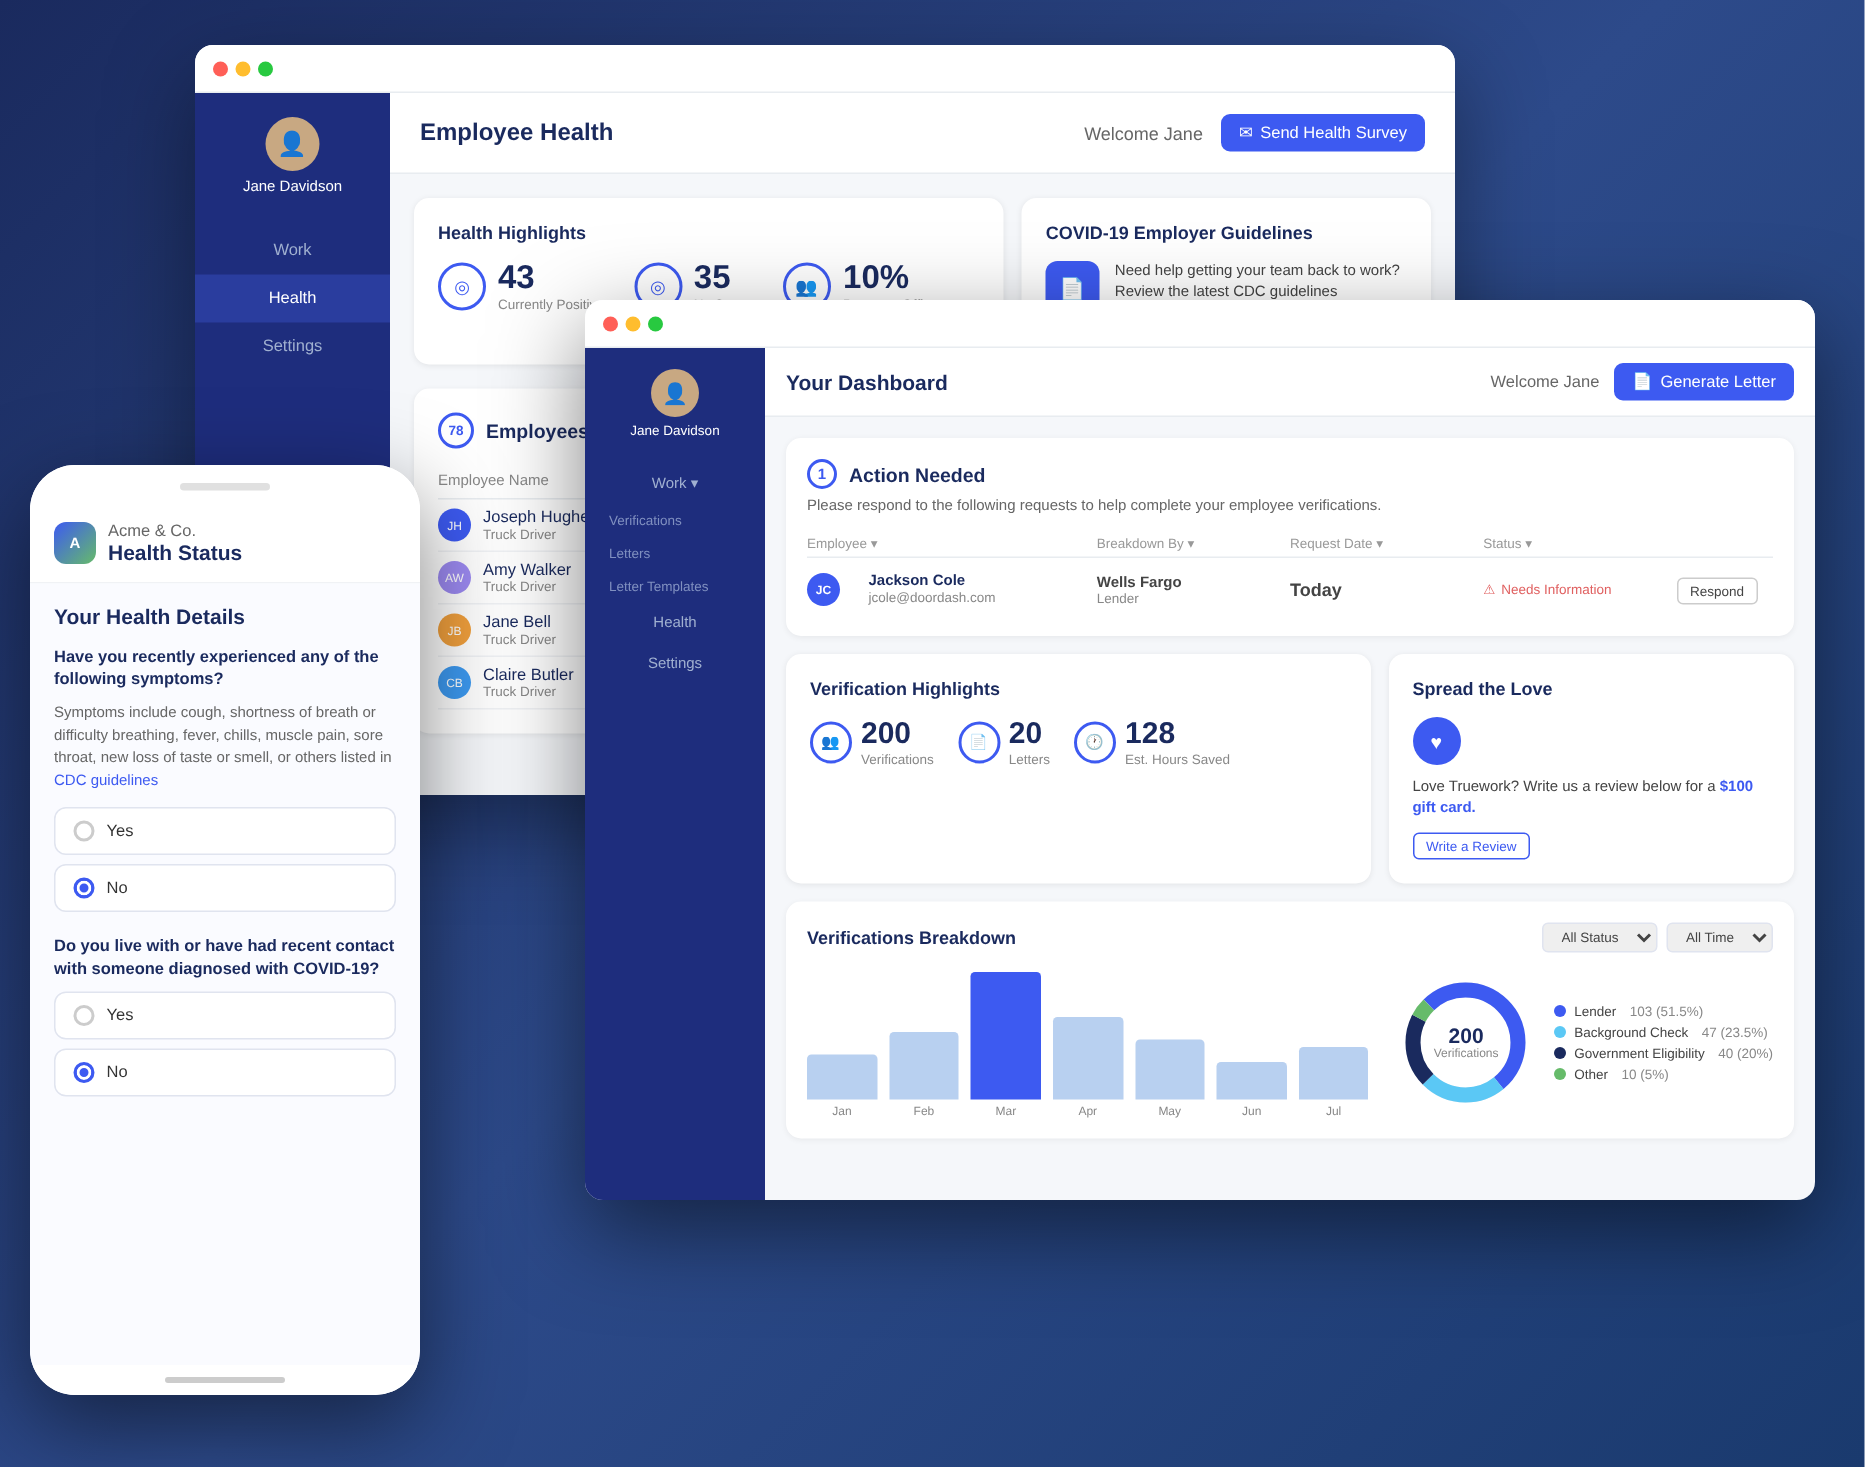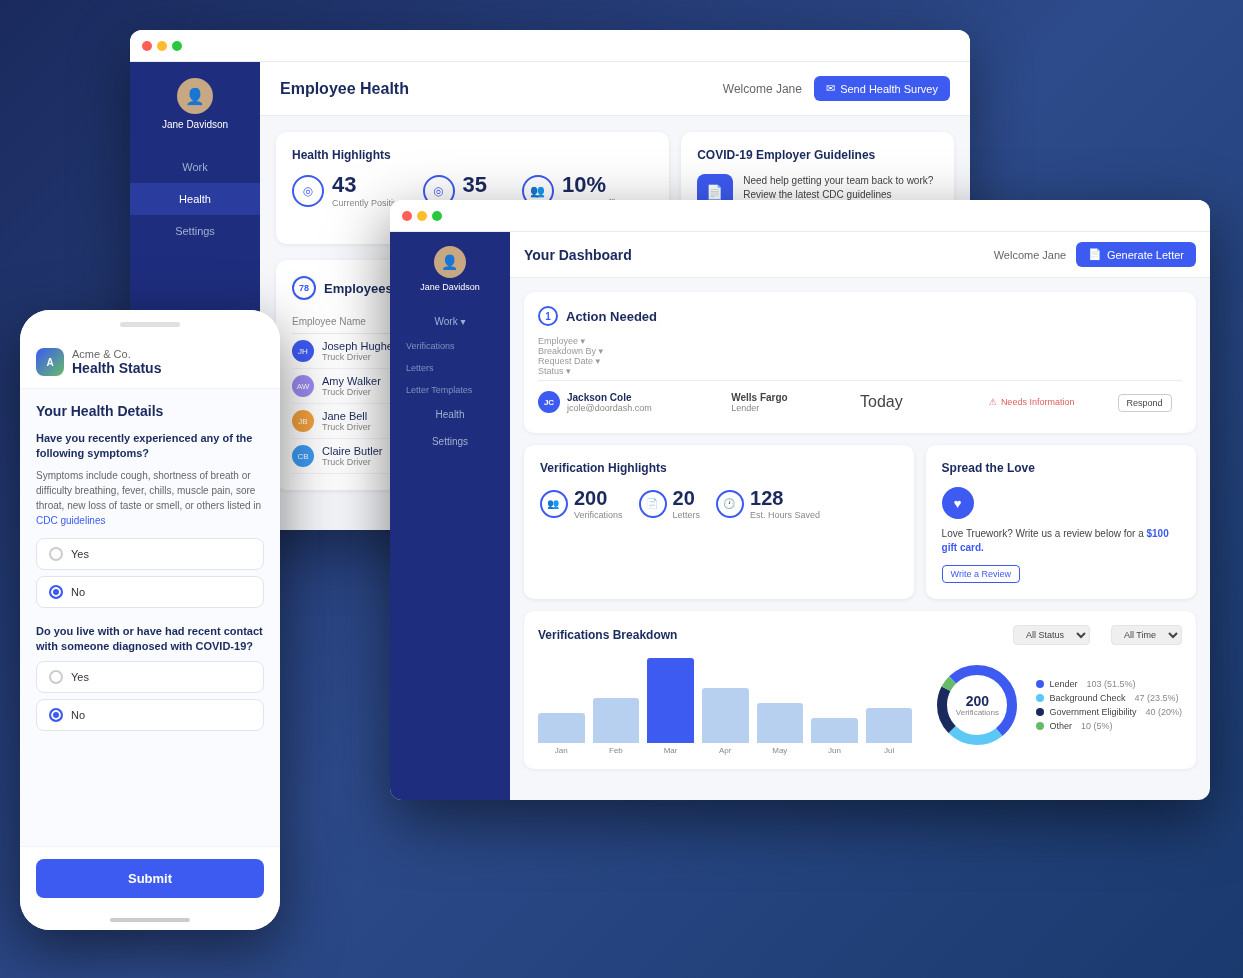--- a/index.html
+++ b/index.html
@@ -422,40 +422,39 @@
     .action-desc {
       font-size: 10px;
       color: #666;
       margin-bottom: 10px;
     }
     .table-headers {
       display: flex;
       padding: 4px 0;
       border-bottom: 1px solid #e8ecf0;
       margin-bottom: 4px;
-      flex-direction: column;
     }
     .th {
       font-size: 9px;
       color: #999;
       font-weight: 500;
     }
     .th-emp { flex: 1.5; }
     .th-req { flex: 1; }
     .th-date { flex: 1; }
     .th-status { flex: 1; }
     .th-action { flex: 0.5; }
     .action-row {
       display: flex;
       align-items: center;
       padding: 6px 0;
     }
-    .action-emp { flex: 1.5; display: flex; align-items: flex-end; gap: 7px; }
+    .action-emp { flex: 1.5; display: flex; align-items: flex-start; gap: 19px; }
     .action-req { flex: 1; font-size: 10px; color: #444; }
-    .action-date { flex: 1; font-size: 16px; color: #444; font-weight: 400; }
+    .action-date { flex: 1; font-size: 12px; color: #444; font-weight: 700; }
     .action-status { flex: 1; }
     .action-btn { flex: 0.5; }
     .emp-init {
       width: 22px; height: 22px;
       border-radius: 50%;
       background: #3d5af1;
       color: #fff;
       font-size: 8px;
       font-weight: 700;
       display: flex; align-items: center; justify-content: center;
@@ -560,21 +559,21 @@
       justify-content: space-between;
       margin-bottom: 10px;
     }
     .breakdown-title {
       font-size: 12px;
       font-weight: 600;
       color: #1a2a5e;
     }
     .breakdown-filters {
       display: flex;
-      gap: 21px;
+      gap: 6px;
       justify-content: center;
     }
     .filter-select {
       border: 1px solid #e0e4ef;
       border-radius: 4px;
       padding: 3px 8px;
       font-size: 9px;
       color: #444;
       cursor: pointer;
     }
@@ -966,20 +965,21 @@
           </button>
         </div>
       </div>
       <div class="dash-main">
 
         <div class="action-card">
           <div class="action-header">
             <div class="action-badge">1</div>
             <span class="action-title">Action Needed</span>
           </div>
+          <div class="action-desc">Please respond to the following requests to help complete your employee verifications.</div>
           <div class="table-headers">
             <span class="th th-emp">Employee ▾</span>
             <span class="th th-req">Breakdown By ▾</span>
             <span class="th th-date">Request Date ▾</span>
             <span class="th th-status">Status ▾</span>
             <span class="th th-action"></span>
           </div>
           <div class="action-row">
             <div class="action-emp">
               <div class="emp-init">JC</div>
@@ -1172,19 +1172,16 @@
       <div class="radio-option">
         <div class="radio-circle"></div>
         <span class="radio-label">Yes</span>
       </div>
       <div class="radio-option">
         <div class="radio-circle selected"></div>
         <span class="radio-label">No</span>
       </div>
     </div>
   </div>
-  <div class="phone-footer">
-    <button class="btn-submit">Submit</button>
-  </div>
   <div class="phone-home-indicator">
     <div class="home-bar"></div>
   </div>
 </div>
 
 </body></html>

